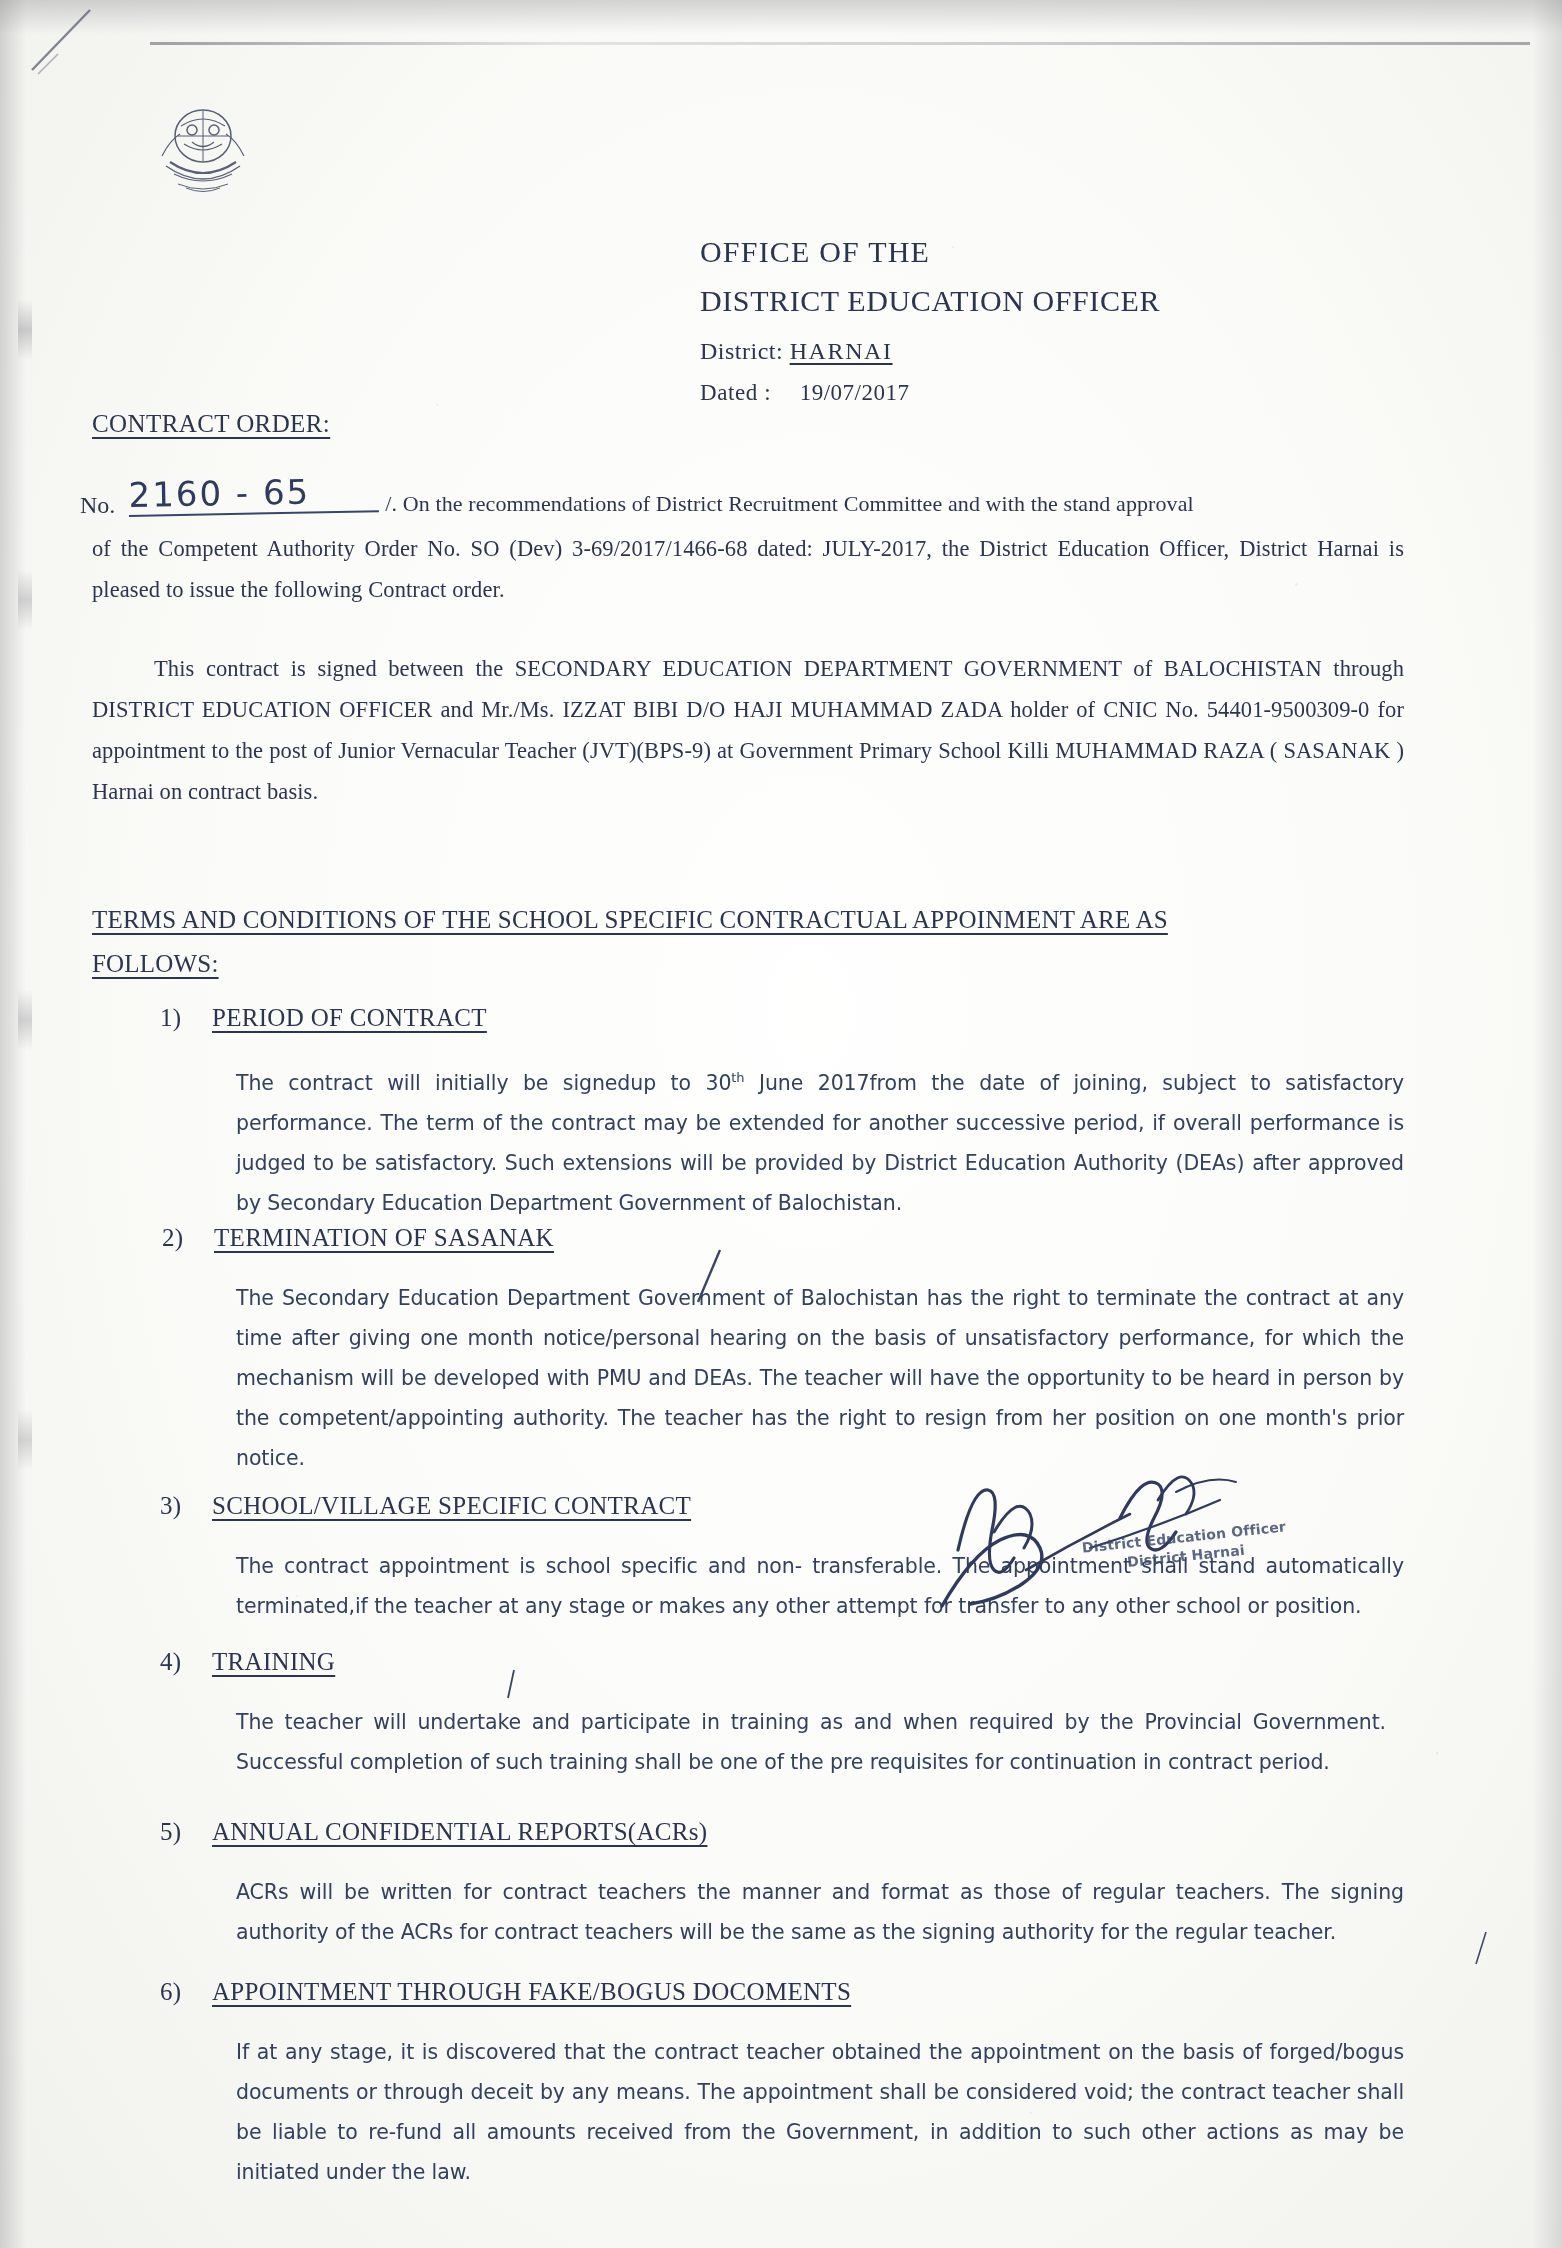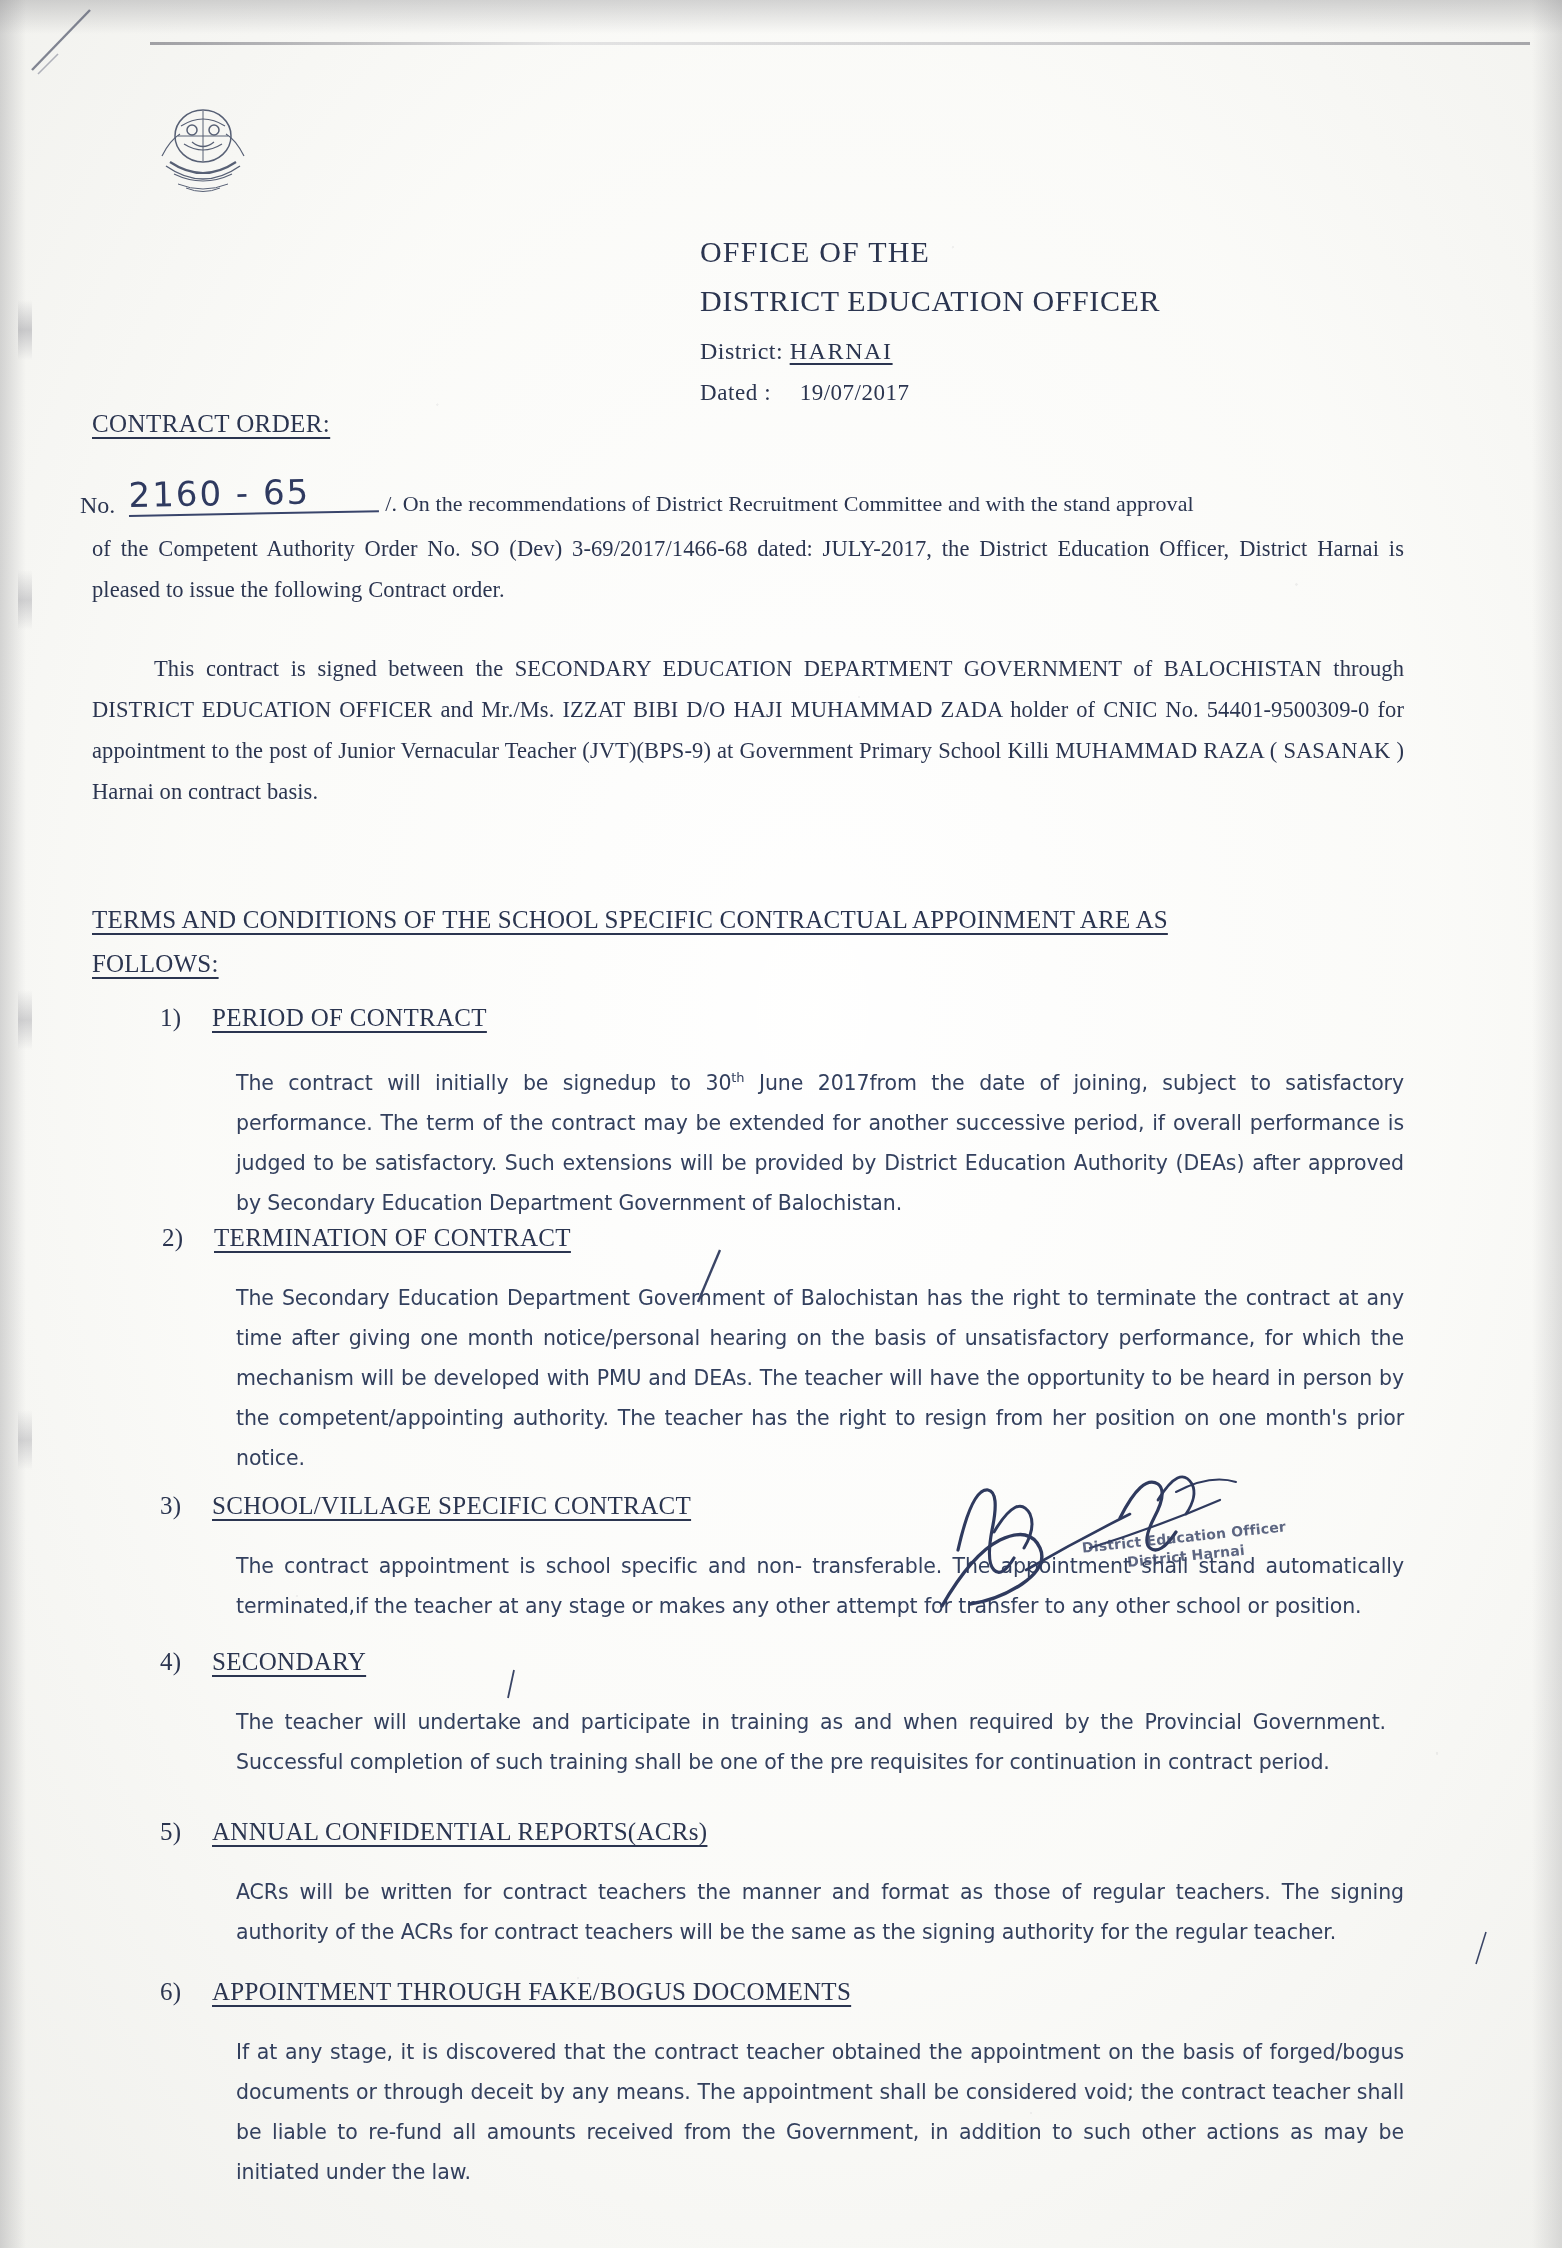--- a/index.html
+++ b/index.html
@@ -316,37 +316,37 @@
     <div class="sec-head">
       <span class="sec-num">1)</span>
       <span class="sec-title">PERIOD OF CONTRACT</span>
     </div>
     <div class="sec-body"><span>The contract will initially be signedup to 30</span><sup>th</sup><span> June 2017from the date of joining, subject to satisfactory performance. The term of the contract may be extended for another successive period, if overall performance is judged to be satisfactory. Such extensions will be provided by District Education Authority (DEAs) after approved by Secondary Education Department Government of Balochistan.</span></div>
   </div>
 
   <div class="section" id="sec-2">
     <div class="sec-head">
       <span class="sec-num">2)</span>
-      <span class="sec-title">TERMINATION OF CONTRACT</span>
+      <span class="sec-title">TERMINATION OF SASANAK</span>
     </div>
     <div class="sec-body">The Secondary Education Department Government of Balochistan has the right to terminate the contract at any time after giving one month notice/personal hearing on the basis of unsatisfactory performance, for which the mechanism will be developed with PMU and DEAs.  The teacher will have the opportunity to be heard in person by the competent/appointing authority. The teacher has the right to resign from her position on one month's prior notice.</div>
   </div>
 
   <div class="section" id="sec-3">
     <div class="sec-head">
       <span class="sec-num">3)</span>
       <span class="sec-title">SCHOOL/VILLAGE SPECIFIC CONTRACT</span>
     </div>
     <div class="sec-body">The contract appointment is school specific and non- transferable. The appointment shall stand automatically terminated,if the teacher at any stage or makes any other attempt for transfer to any other school or position.</div>
   </div>
 
   <div class="section" id="sec-4">
     <div class="sec-head">
       <span class="sec-num">4)</span>
-      <span class="sec-title">SECONDARY</span>
+      <span class="sec-title">TRAINING</span>
     </div>
     <div class="sec-body">The teacher will undertake and participate in training as and when required by the Provincial Government. Successful completion of such training shall be one of the pre requisites for continuation in contract period.</div>
   </div>
 
   <div class="section" id="sec-5">
     <div class="sec-head">
       <span class="sec-num">5)</span>
       <span class="sec-title">ANNUAL CONFIDENTIAL REPORTS(ACRs)</span>
     </div>
     <div class="sec-body">ACRs will be written for contract teachers the manner and format as those of regular teachers. The signing authority of the ACRs for contract teachers will be the same as the signing authority for the regular teacher.</div>

